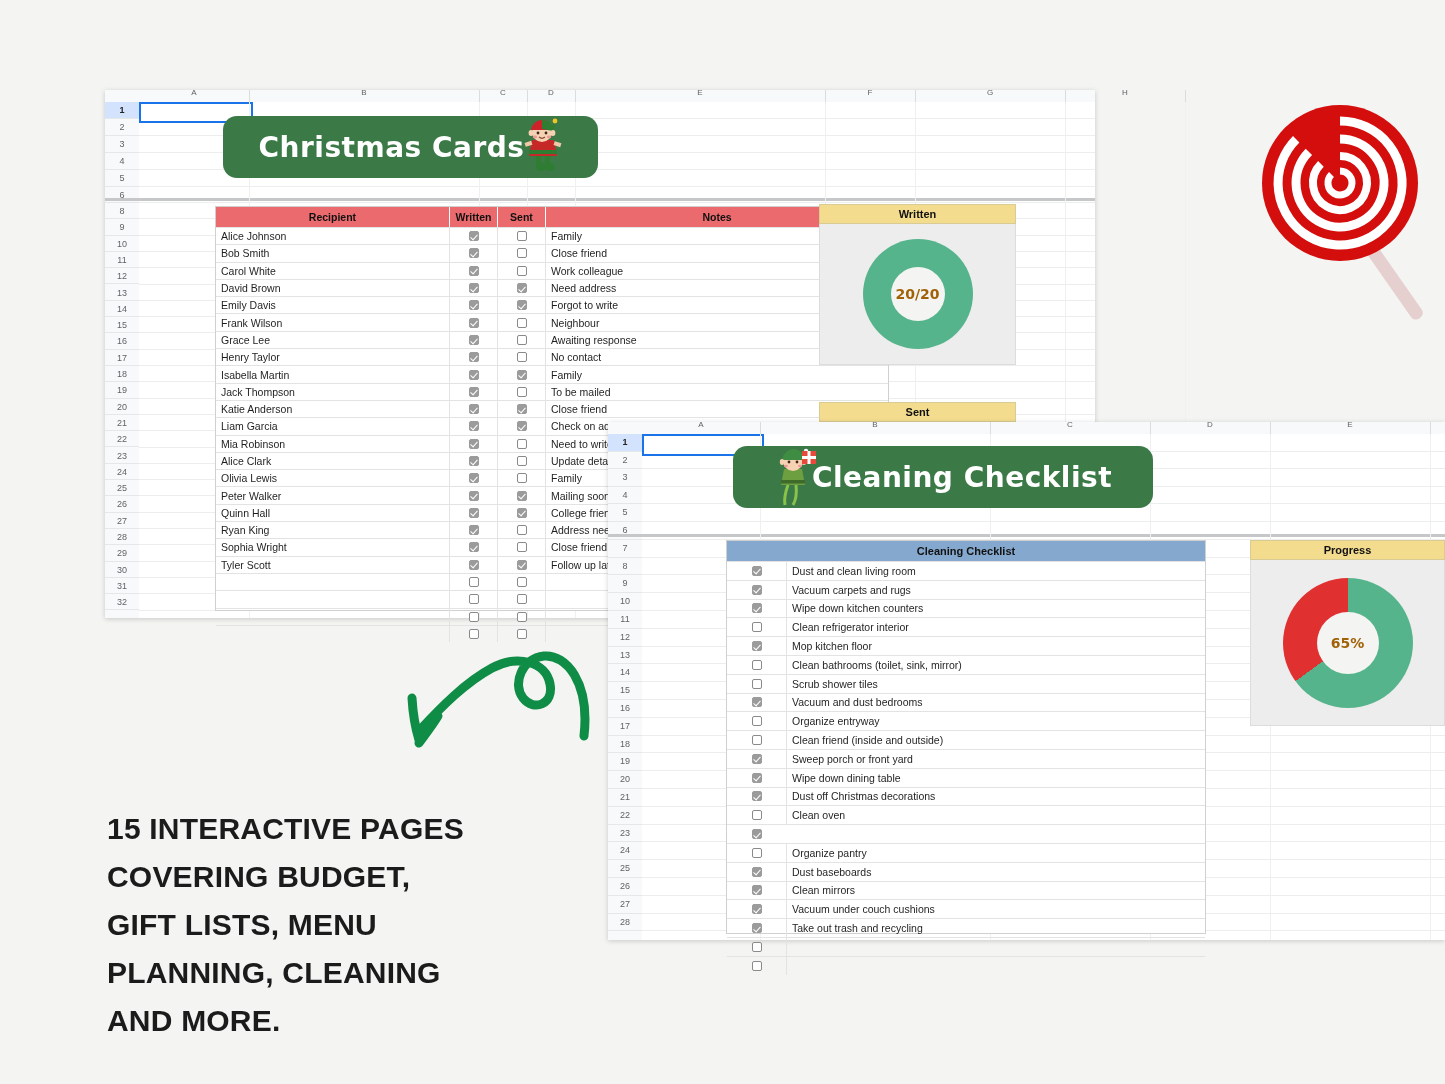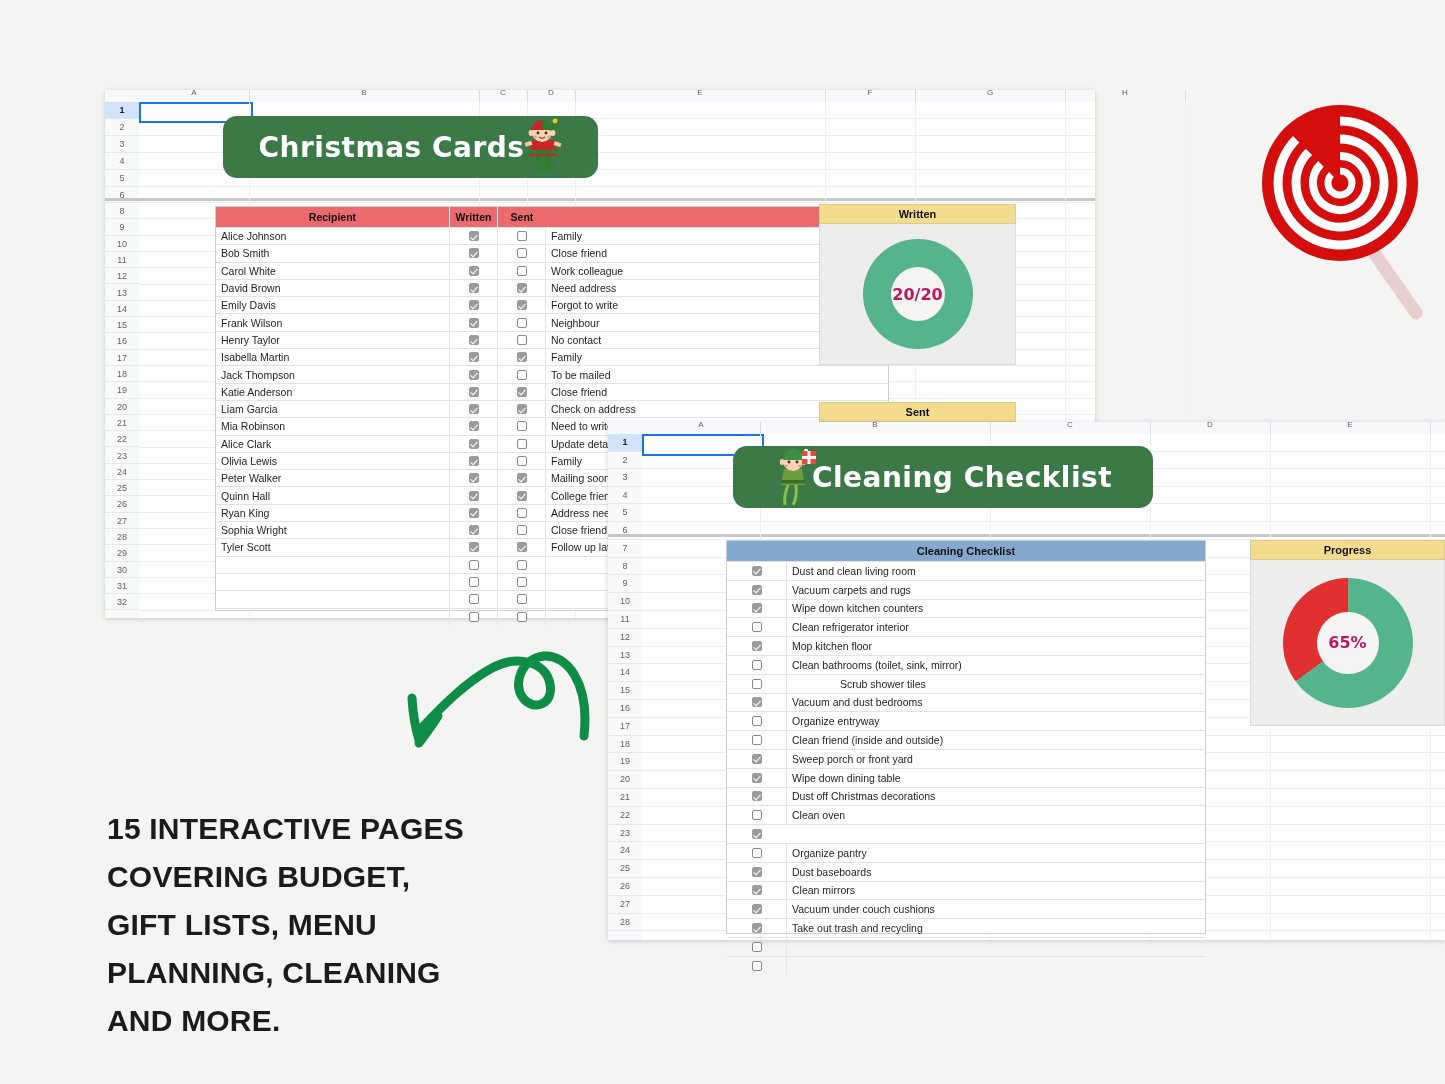--- a/index.html
+++ b/index.html
@@ -63,21 +63,21 @@
   
   .chcard{position:absolute;}
   .chtitle{background:#f3dc8e;border:1px solid #d8cb93;
            font-size:11px;font-weight:700;color:#111;text-align:center;
            padding:3px 0;box-sizing:border-box;}
   .chbody{background:#ededed;border:1px solid #dcdcdc;border-top:none;
           display:flex;align-items:center;justify-content:center;}
   .donut{position:relative;border-radius:50%;}
   .donut .hole{position:absolute;border-radius:50%;background:#f4f4f2;
                display:flex;align-items:center;justify-content:center;
-               font-size:16px;font-weight:700;color:#be185d;
+               font-size:14px;font-weight:700;color:#a16207;
                font-family:"DejaVu Sans", sans-serif;}
 
   
   .bhead{background:#85a9ce;font-size:11px;font-weight:700;color:#111;
          text-align:center;padding:4px 0;}
 
   
   .promo{position:absolute;color:#1b1b1b;font-weight:700;
          font-size:30px;line-height:1.6;letter-spacing:.2px;
          font-family:"Liberation Sans", sans-serif;}
@@ -213,20 +213,21 @@
           <path d="M19 19q3 2.6 6 0" stroke="#8d4a33" stroke-width="1.2" fill="none"></path>
         </svg>
       </span>
     </div>
 
     <div class="dtable" id="cards-table" style="left:110px;top:116px;width:674px;height:405px;">
       <div class="dthead">
         <div style="width:234px">Recipient</div>
         <div style="width:48px">Written</div>
         <div style="width:48px">Sent</div>
+        <div style="flex:1">Notes</div>
       </div>
       <div id="cards-tbody">
           <div class="dtrow">
             <div class="cL" style="width:234px">Alice Johnson</div>
             <div class="cC" style="width:48px">
               <span class="cb on"></span>
             </div>
             <div class="cC" style="width:48px">
               <span class="cb off"></span>
             </div>
@@ -274,20 +275,30 @@
           </div>
           <div class="dtrow">
             <div class="cL" style="width:234px">Frank Wilson</div>
             <div class="cC" style="width:48px">
               <span class="cb on"></span>
             </div>
             <div class="cC" style="width:48px">
               <span class="cb off"></span>
             </div>
             <div class="cL" style="flex:1">Neighbour</div>
+          </div>
+          <div class="dtrow">
+            <div class="cL" style="width:234px">Grace Lee</div>
+            <div class="cC" style="width:48px">
+              <span class="cb on"></span>
+            </div>
+            <div class="cC" style="width:48px">
+              <span class="cb off"></span>
+            </div>
+            <div class="cL" style="flex:1">Awaiting response</div>
           </div>
           <div class="dtrow">
             <div class="cL" style="width:234px">Henry Taylor</div>
             <div class="cC" style="width:48px">
               <span class="cb on"></span>
             </div>
             <div class="cC" style="width:48px">
               <span class="cb off"></span>
             </div>
             <div class="cL" style="flex:1">No contact</div>
@@ -610,21 +621,21 @@
               <span class="cb on"></span>
             </div>
             <div class="cL" style="flex:1">Mop kitchen floor</div>
           </div>
           <div class="dtrow" style="height: 17.8px;">
             <div class="cC" style="width:60px">
               <span class="cb off"></span>
             </div>
             <div class="cL" style="flex:1">Clean bathrooms (toilet, sink, mirror)</div>
           </div>
-          <div class="dtrow" style="height: 17.8px; gap: 48px;">
+          <div class="dtrow" style="height: 17.8px;">
             <div class="cC" style="width:60px">
               <span class="cb off"></span>
             </div>
             <div class="cL" style="flex:1">Scrub shower tiles</div>
           </div>
           <div class="dtrow" style="height: 17.8px;">
             <div class="cC" style="width:60px">
               <span class="cb on"></span>
             </div>
             <div class="cL" style="flex:1">Vacuum and dust bedrooms</div>

